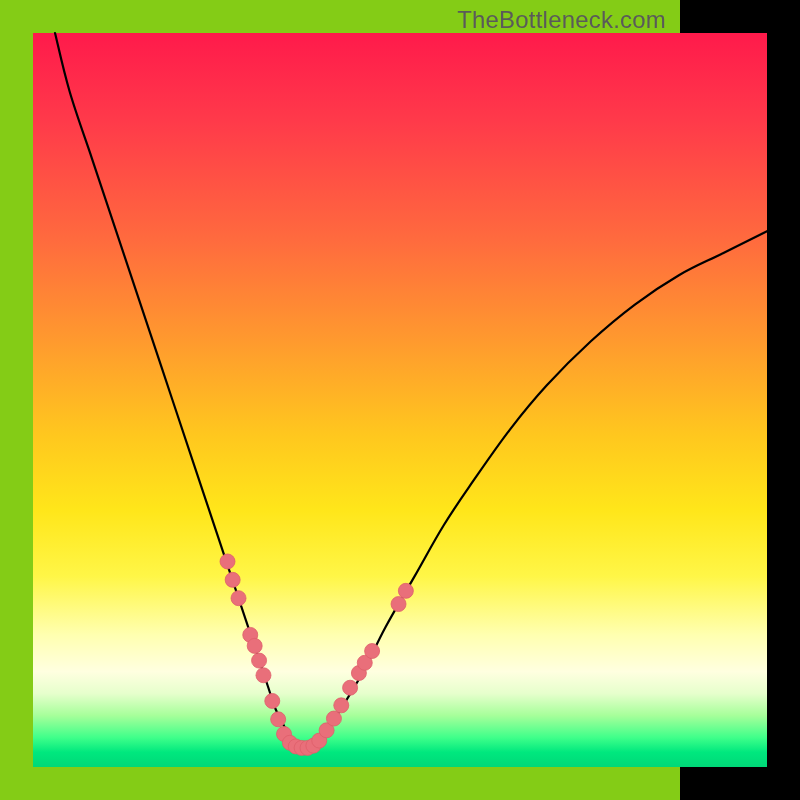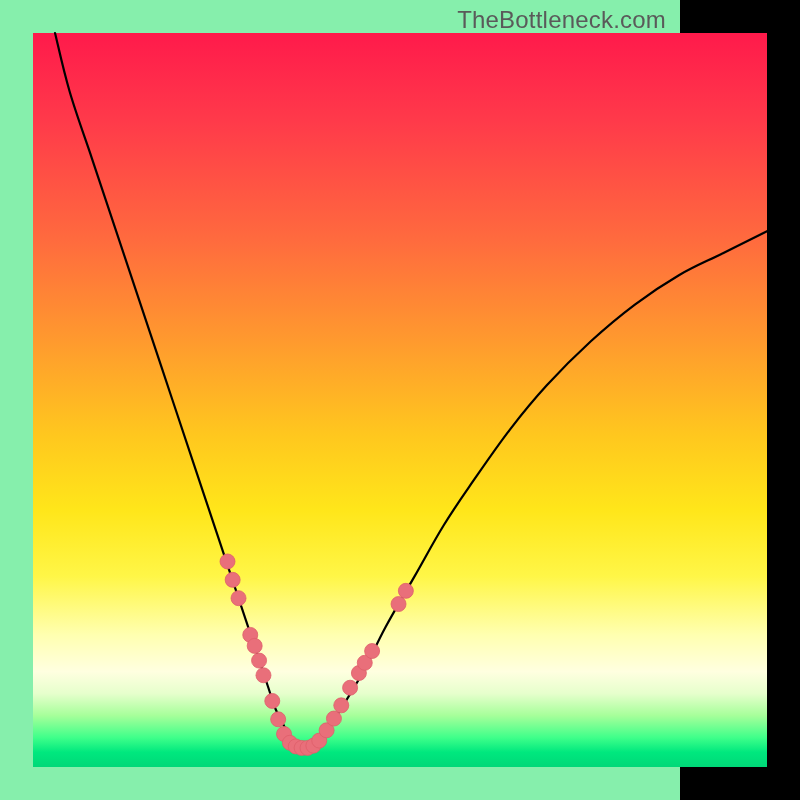--- a/index.html
+++ b/index.html
@@ -8,21 +8,21 @@
     width: 800px;
     height: 800px;
     background: #000;
     overflow: hidden;
     font-family: Arial, Helvetica, sans-serif;
   }
   .stage {
     position: relative;
     width: 680px;
     height: 800px;
-    background: #86efac;
+    background: #84cc16;
   }
   .plot-area {
     position: absolute;
     left: 33px;
     top: 33px;
     width: 734px;
     height: 734px;
     background: linear-gradient(
       to bottom,
       #ff1a4b 0%,

